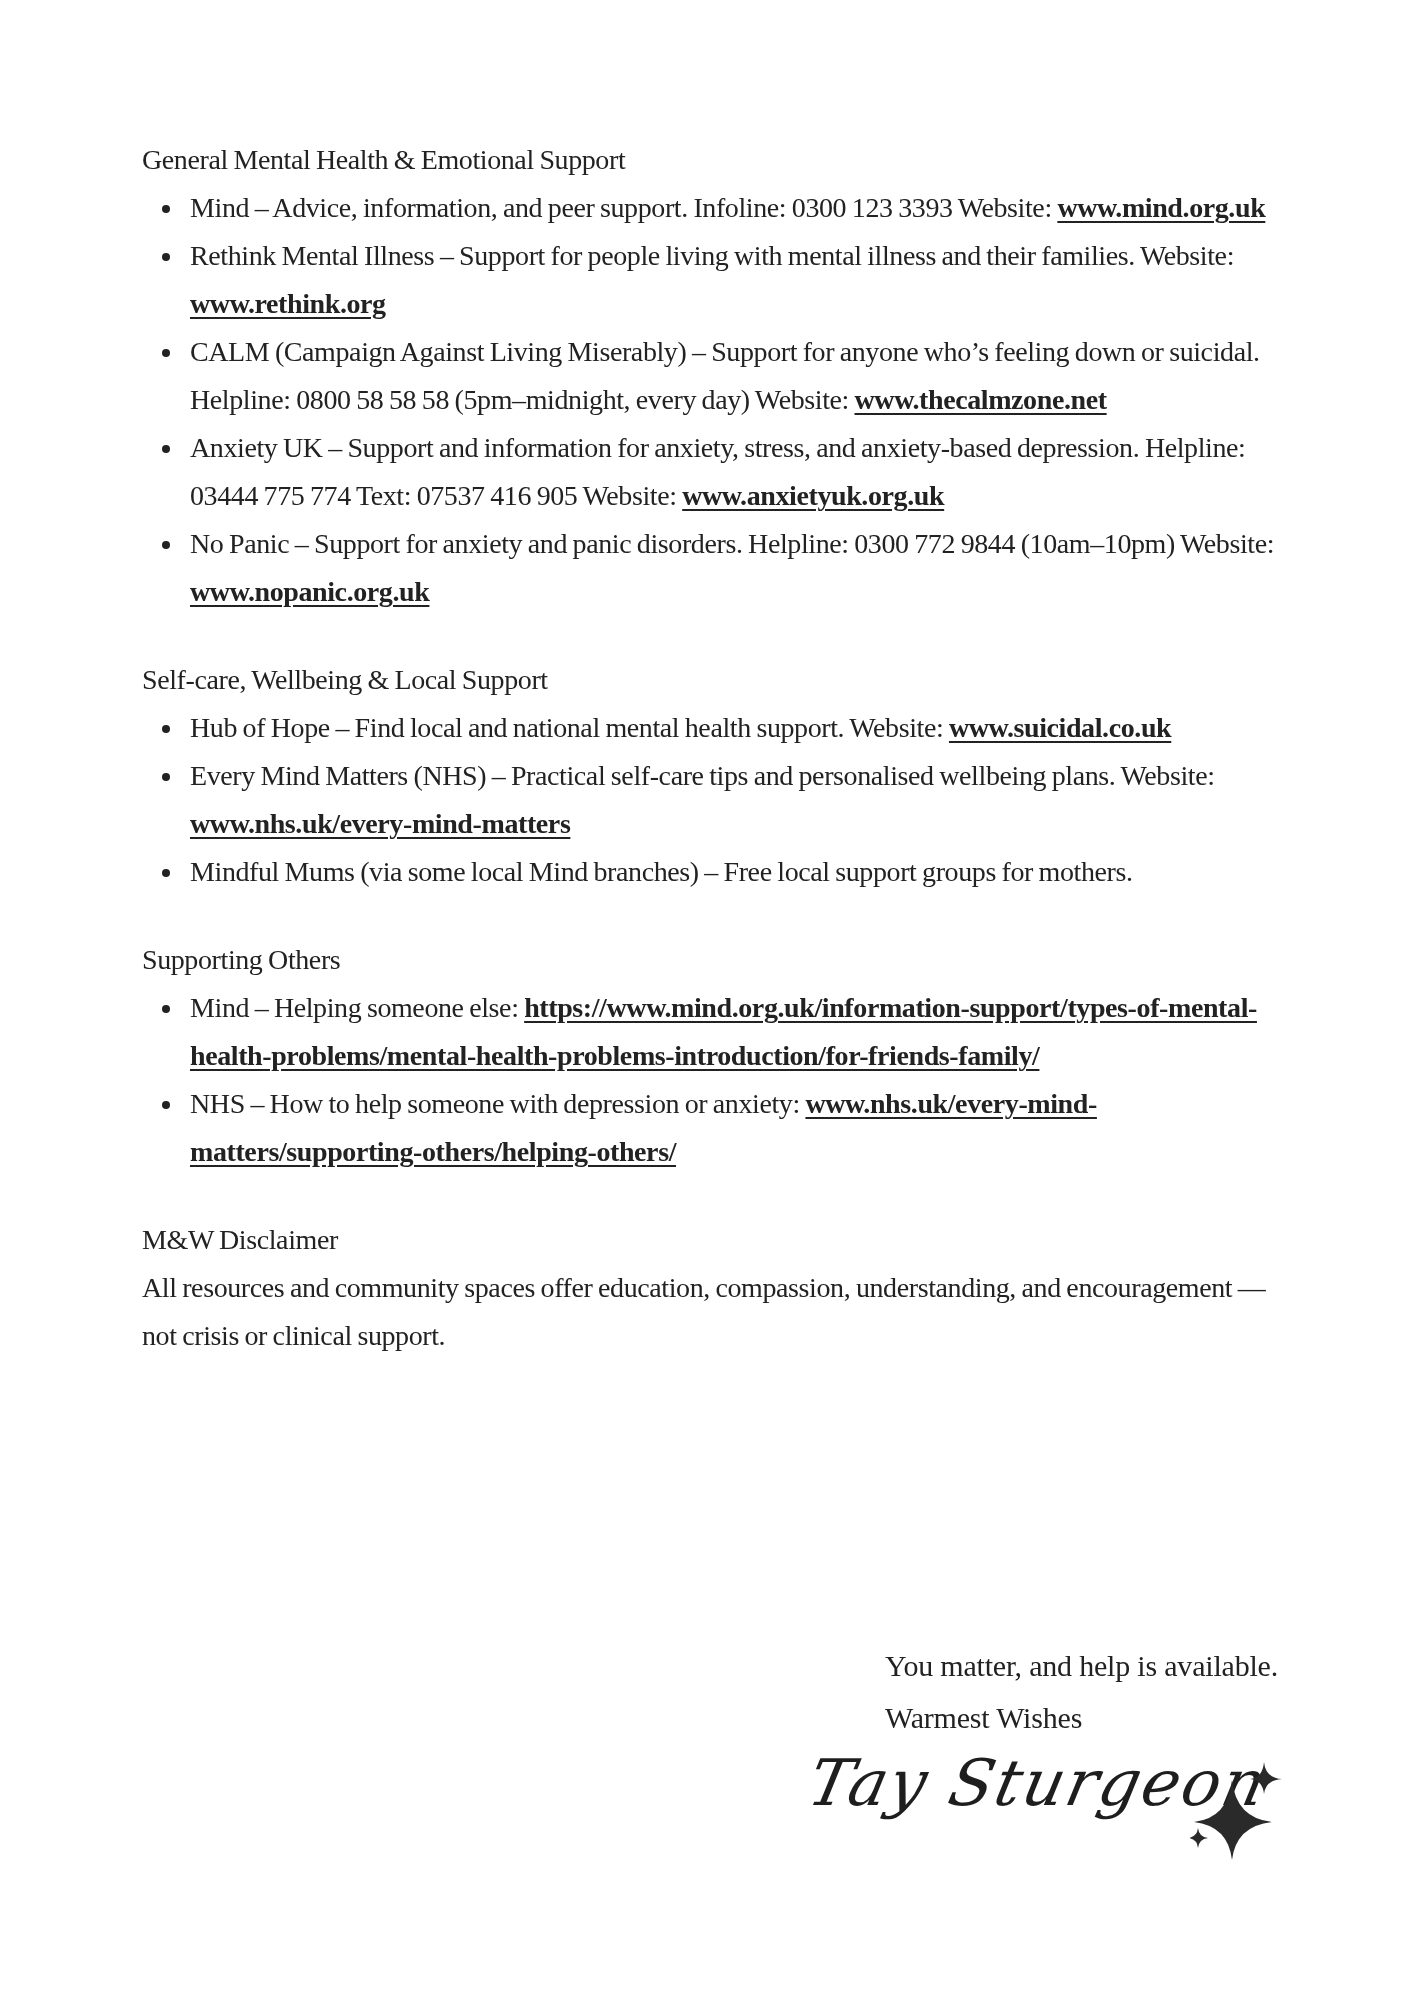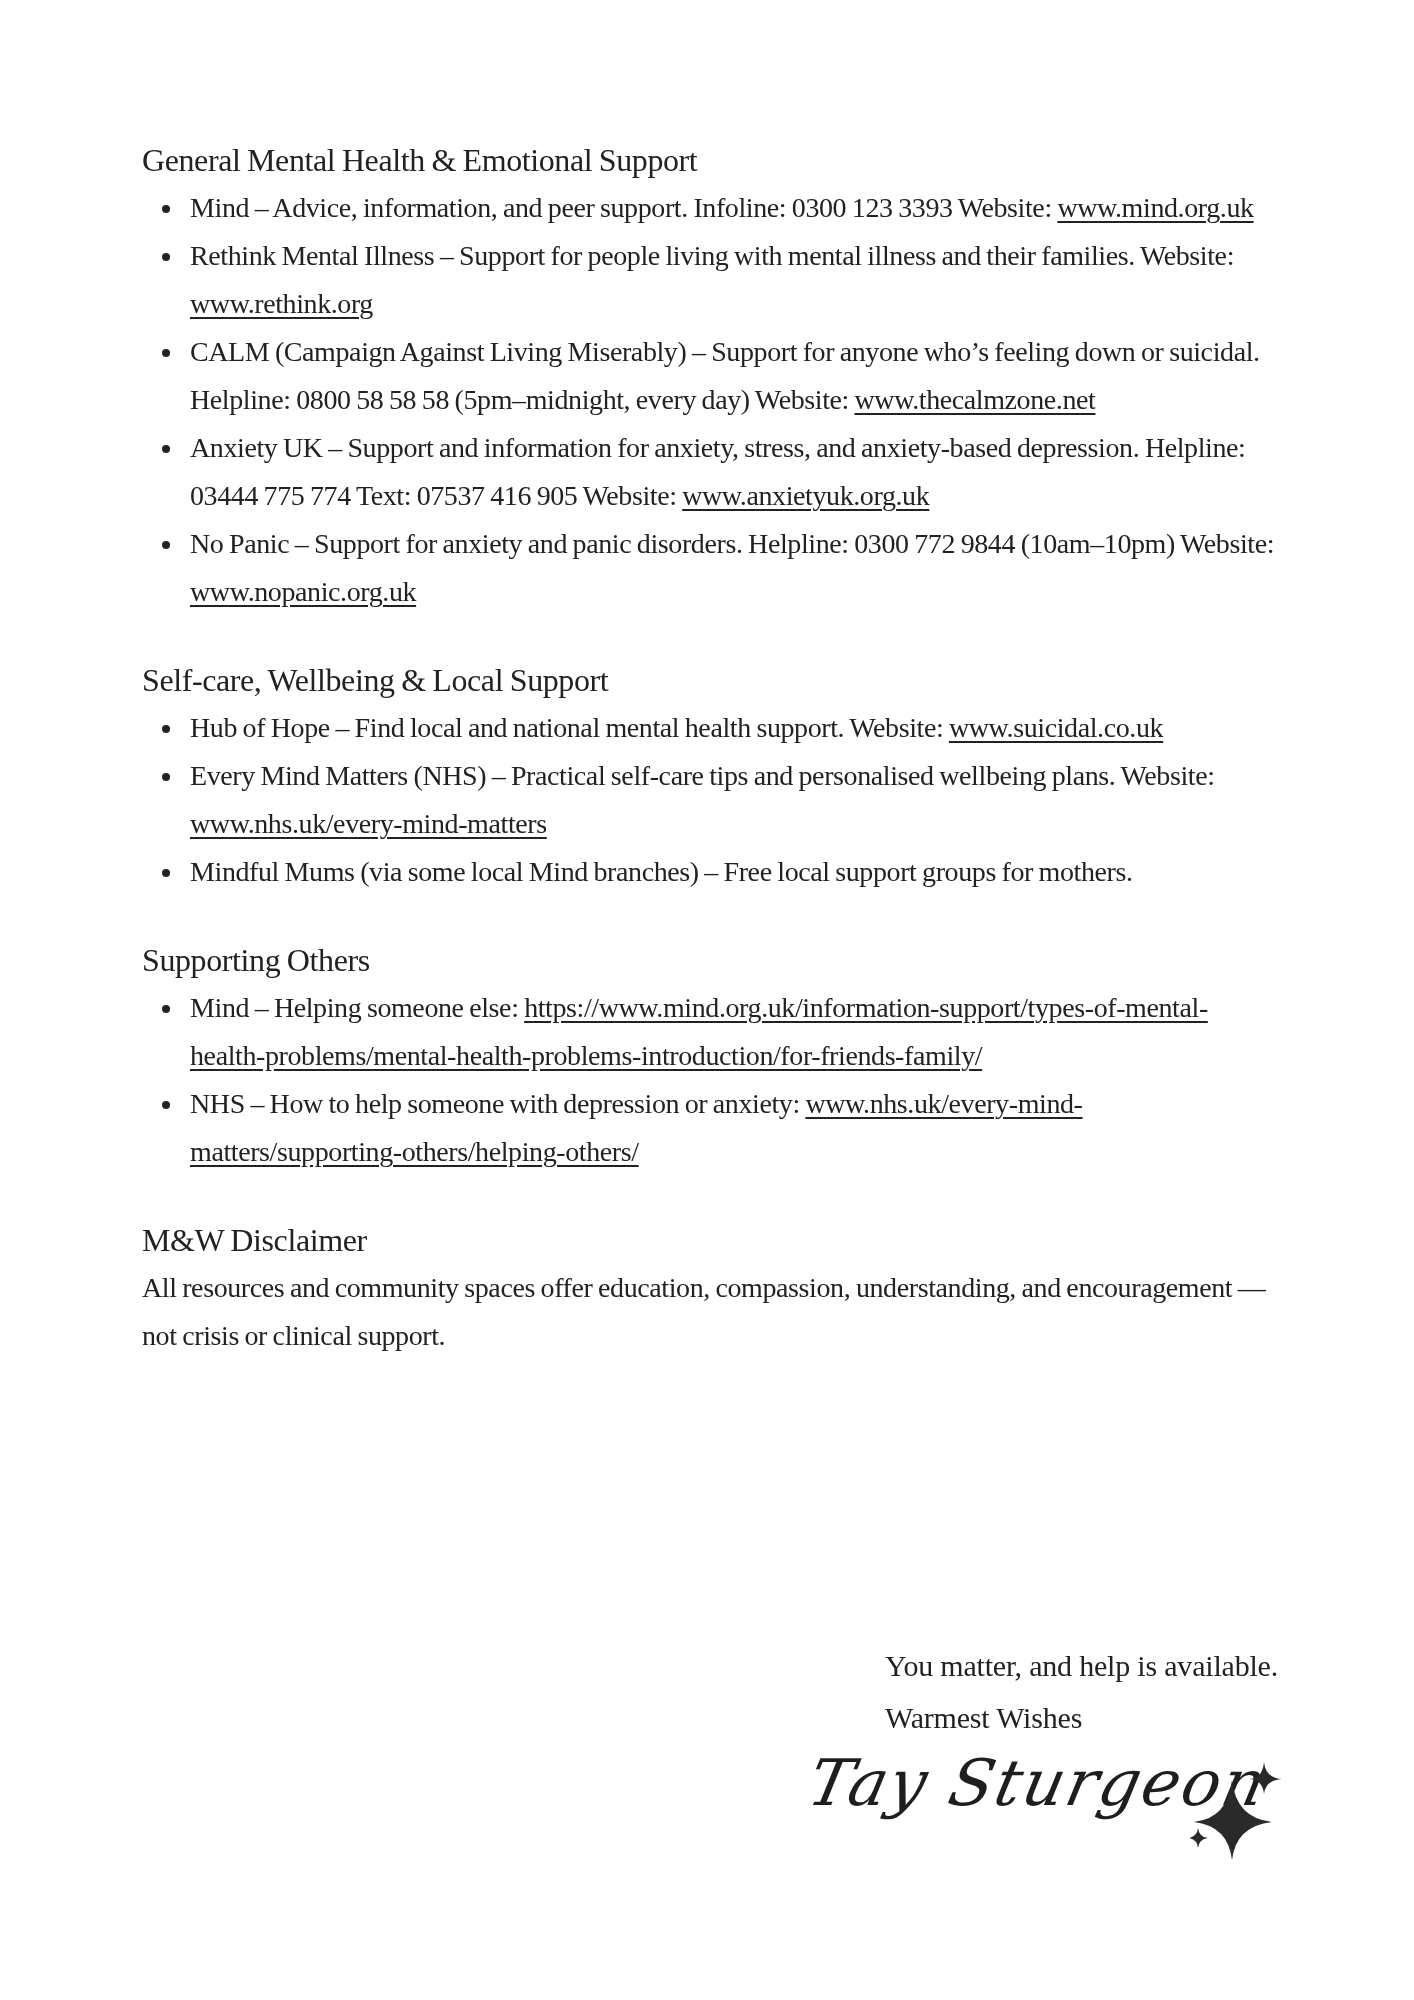--- a/index.html
+++ b/index.html
@@ -25,21 +25,21 @@
       line-height: 48px;
       letter-spacing: -0.4px;
       word-spacing: -1px;
     }
     .section {
       margin: 0 0 40px 0;
     }
     .section-heading {
       margin: 0;
       font-weight: normal;
-      font-size: 32px;
+      font-size: 28px;
       line-height: 48px;
     }
     ul.items {
       margin: 0;
       padding: 0 0 0 48px;
       list-style: none;
     }
     ul.items li {
       position: relative;
       margin: 0;
@@ -53,20 +53,21 @@
       height: 8px;
       border-radius: 50%;
       background: #222222;
     }
     a.link {
       color: #222222;
       text-decoration: underline;
       text-underline-offset: 4px;
       text-decoration-thickness: 1.5px;
       word-break: break-word;
+      font-weight: bold;
     }
     .disclaimer p {
       margin: 0;
     }
     .closing {
       position: absolute;
       right: 136px;
       top: 1640px;
       font-family: "Liberation Serif", "DejaVu Serif", serif;
       font-size: 30px;

